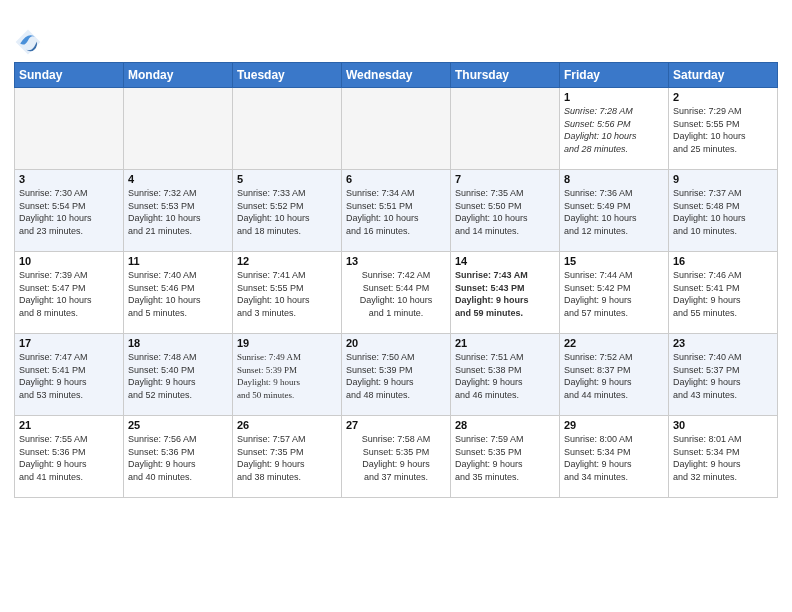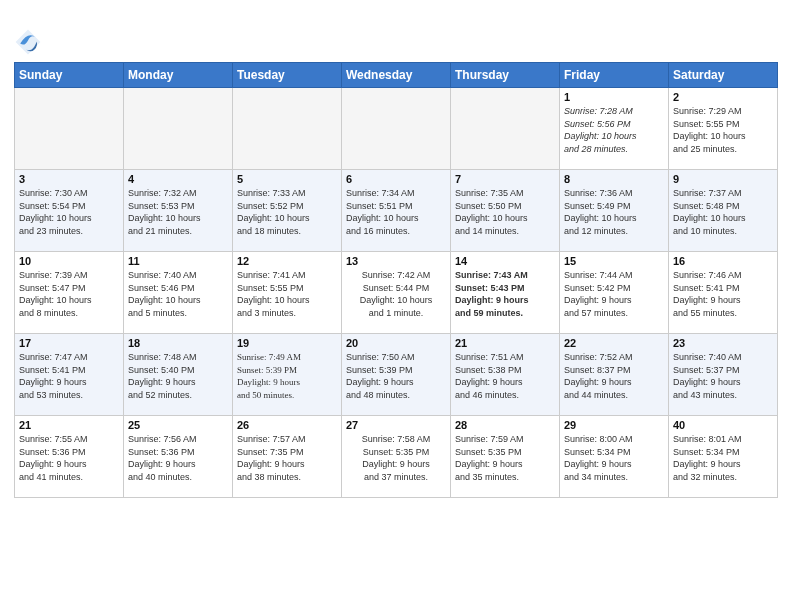--- a/index.html
+++ b/index.html
@@ -347,21 +347,21 @@
 and 35 minutes.</div>
           </td>
           <td>
             <span class="day-num">29</span>
             <div class="day-info" style="white-space: pre-line;">Sunrise: 8:00 AM
 Sunset: 5:34 PM
 Daylight: 9 hours
 and 34 minutes.</div>
           </td>
           <td>
-            <span class="day-num">40</span>
+            <span class="day-num">30</span>
             <div class="day-info" style="white-space: pre-line;">Sunrise: 8:01 AM
 Sunset: 5:34 PM
 Daylight: 9 hours
 and 32 minutes.</div>
           </td>
         </tr>
       </tbody>
   </table>
 </div>
 

